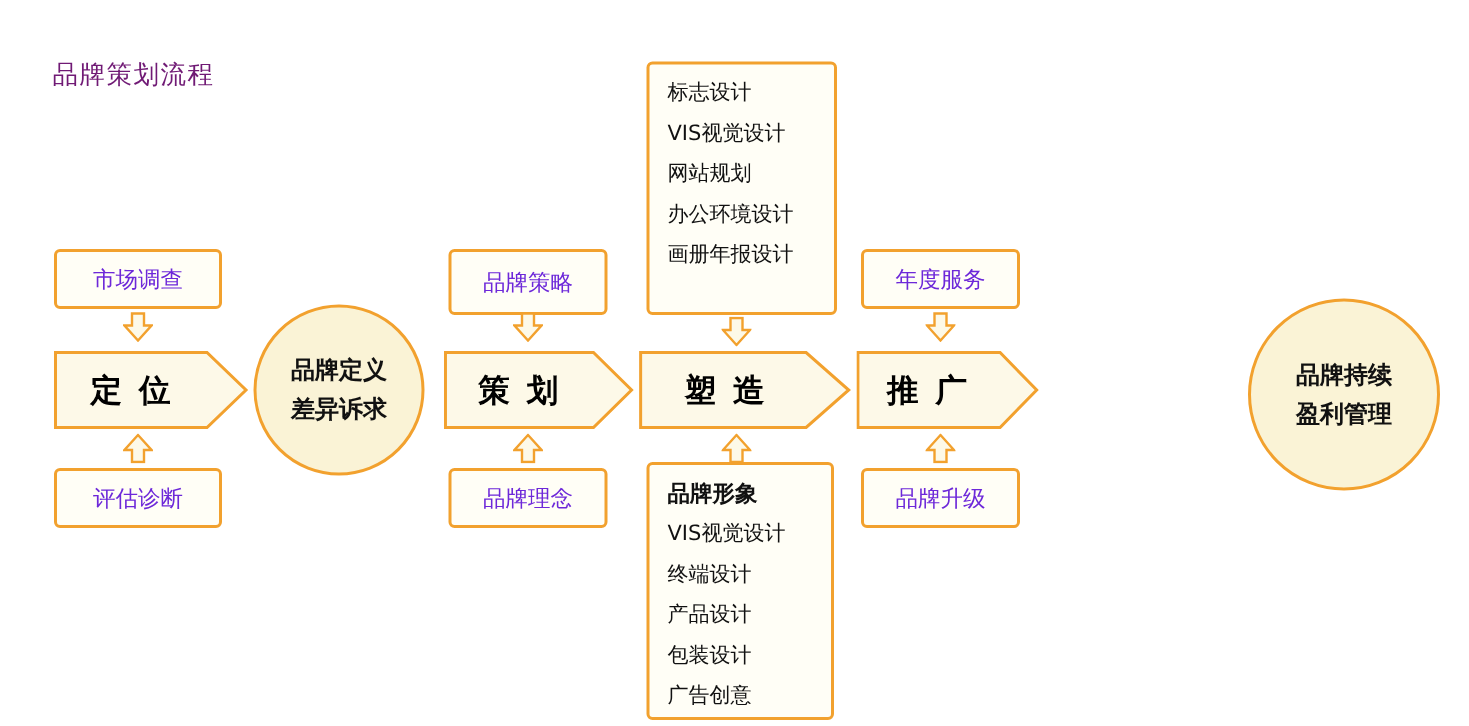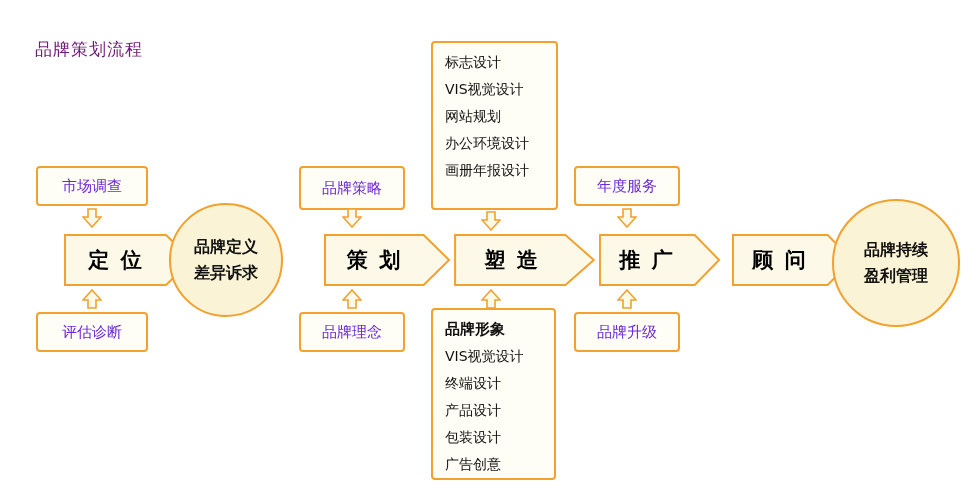--- a/index.html
+++ b/index.html
@@ -24,21 +24,21 @@
     position: absolute;
     border: 2px solid var(--accent, #F2A12E);
     background: var(--box_fill, #FFFEF6);
     border-radius: 4px;
     display: flex;
     align-items: center;
     justify-content: center;
     font-size: 15px;
     color: #6d28d9;
   }
-  .stage { position: absolute; height: 54px; margin-left: 28px; }
+  .stage { position: absolute; height: 54px; }
   .stage svg.shape { position: absolute; left: 0; top: 0; width: 100%; height: 100%; display: block; }
   .shape polygon {
     fill: var(--arrow_fill, #FDF9E8);
     stroke: var(--accent, #F2A12E);
     stroke-width: 2;
     vector-effect: non-scaling-stroke;
   }
   .stage-label {
     position: absolute;
     left: 0; right: 26px; top: 0; bottom: 0;
@@ -177,25 +177,19 @@
     </svg>
     <div class="stage-label">推 广</div>
   </div>
   <div class="varrow" style="left:617px; top:289px;">
     <svg viewBox="0 0 20 20">
         <polygon points="6,19 14,19 14,11 19,11 10,1 1,11 6,11"></polygon>
       </svg>
   </div>
   <div class="box" style="left:574px; top:312px; width:106px; height:40px;">品牌升级</div>
 
-  <div class="stage" style="left:704px; top:233px; width:122px;">
-    <svg class="shape" viewBox="0 0 130 54" preserveAspectRatio="none">
-      <polygon points="1,2 102,2 128,27 102,52 1,52"></polygon>
-    </svg>
-    <div class="stage-label">顾 问</div>
-  </div>
 
   <div class="circle" style="left:832px; top:199px; width:128px; height:128px;">
     <span>品牌持续</span>
     <span>盈利管理</span>
   </div>
 
 </div>
 
 </body></html>

